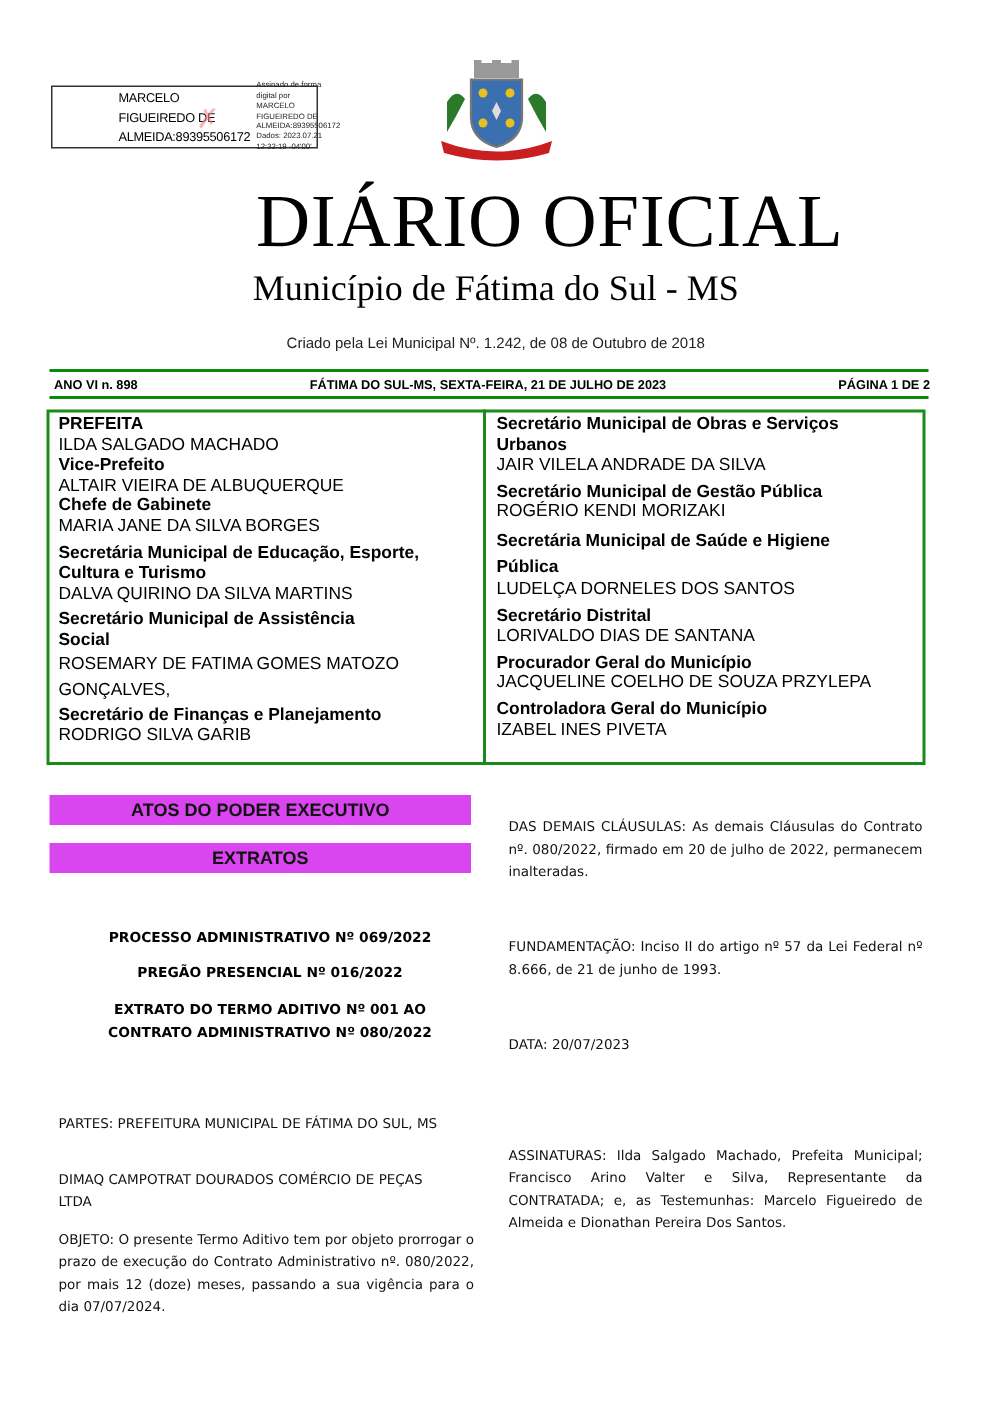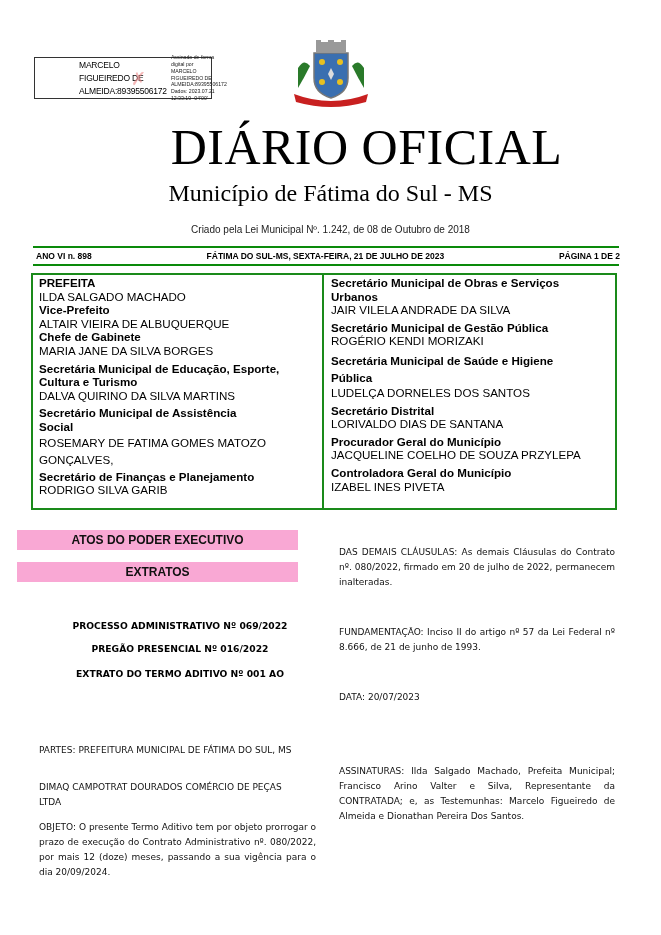--- a/index.html
+++ b/index.html
@@ -17,21 +17,21 @@
   .law { left:0; width:661px; top:224px; text-align:center; font-size:10px; line-height:12px; color:#222; }
   .hl { left:33px; width:586px; height:2px; background:#0a8a0a; }
   .meta { left:36px; width:584px; top:250px; font-size:8.5px; font-weight:bold; display:flex; justify-content:space-between; line-height:12px; }
   .box { left:31px; top:273px; width:586px; height:237px; border:2px solid #1a8a1a; box-sizing:border-box; }
   .divider { left:322px; top:273px; width:2px; height:237px; background:#1a8a1a; }
   .col { top:276px; font-size:11.6px; line-height:13.6px; }
   .col .r { font-weight:bold; }
   .col .n { margin-bottom:2px; }
   .col1 { left:39px; width:280px; }
   .col2 { left:331px; width:284px; }
-  .bar { left:17px; width:281px; height:20px; background:#f9a8d4; text-align:center; font-weight:bold; font-size:12px; line-height:20px; color:#111; }
+  .bar { left:33px; width:281px; height:20px; background:#d946ef; text-align:center; font-weight:bold; font-size:12px; line-height:20px; color:#111; }
   .heading { left:31px; width:298px; text-align:center; font-family:"DejaVu Sans", sans-serif; font-weight:bold; font-size:9.2px; line-height:15px; }
   .p { font-family:"DejaVu Sans", sans-serif; font-size:9px; line-height:15px; text-align:justify; color:#111;margin-top:12px; }
   .lp { left:39px; width:277px; }
   .rp { left:339px; width:276px; }
 </style>
 </head>
 <body>
 
 <div class="abs sig">
   <div class="sig-name">MARCELO FIGUEIREDO DE ALMEIDA:89395506172</div>
@@ -107,22 +107,23 @@
   <div class="n">IZABEL INES PIVETA</div>
 </div>
 
 <div class="abs bar" style="top:530px">ATOS DO PODER EXECUTIVO</div>
 <div class="abs bar" style="top:562px">EXTRATOS</div>
 
 <div class="abs heading" style="top:618px">PROCESSO ADMINISTRATIVO Nº 069/2022</div>
 <div class="abs heading" style="top:641px">PREGÃO PRESENCIAL Nº 016/2022</div>
 <div class="abs heading" style="top:666px">
   <div>EXTRATO DO TERMO ADITIVO Nº 001 AO</div>
+  <div>CONTRATO ADMINISTRATIVO Nº 080/2022</div>
 </div>
 
 <div class="abs p lp" style="top:731px;text-align:left;width:260px">PARTES: PREFEITURA MUNICIPAL DE FÁTIMA DO SUL, MS</div>
 <div class="abs p lp" style="top:768px;text-align:left;width:255px">DIMAQ CAMPOTRAT DOURADOS COMÉRCIO DE PEÇAS LTDA</div>
-<div class="abs p lp" style="top:808px">OBJETO: O presente Termo Aditivo tem por objeto prorrogar o prazo de execução do Contrato Administrativo nº. 080/2022, por mais 12 (doze) meses, passando a sua vigência para o dia 20/09/2024.</div>
+<div class="abs p lp" style="top:808px">OBJETO: O presente Termo Aditivo tem por objeto prorrogar o prazo de execução do Contrato Administrativo nº. 080/2022, por mais 12 (doze) meses, passando a sua vigência para o dia 07/07/2024.</div>
 
 <div class="abs p rp" style="top:533px">DAS DEMAIS CLÁUSULAS:     As demais Cláusulas do Contrato nº. 080/2022, firmado em 20 de julho de 2022, permanecem inalteradas.</div>
 <div class="abs p rp" style="top:613px">FUNDAMENTAÇÃO:     Inciso II do artigo nº 57 da Lei Federal nº 8.666, de 21 de junho de 1993.</div>
 <div class="abs p rp" style="top:678px">DATA:  20/07/2023</div>
 <div class="abs p rp" style="top:752px">ASSINATURAS:         Ilda Salgado Machado, Prefeita Municipal; Francisco Arino Valter e Silva, Representante da CONTRATADA; e, as Testemunhas: Marcelo Figueiredo de Almeida e Dionathan Pereira Dos Santos.</div>
 
 </body></html>

